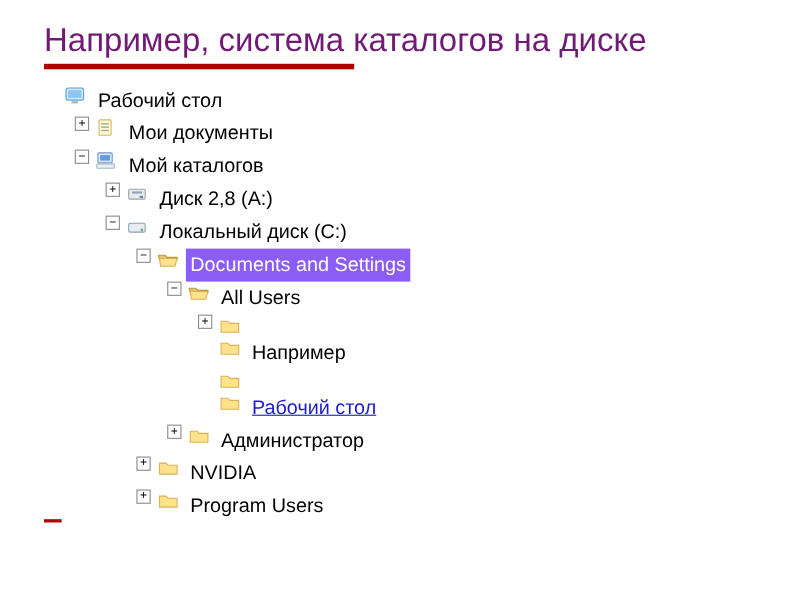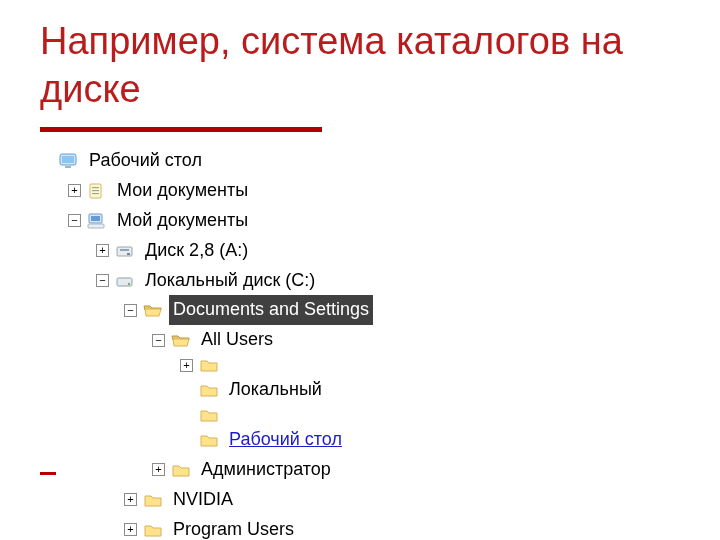--- a/index.html
+++ b/index.html
@@ -5,41 +5,40 @@
   * { box-sizing: border-box; }
   body {
     margin: 0;
     font-family: "Tahoma", "Verdana", sans-serif;
     background: #fff;
     width: 720px;
     height: 540px;
     padding: 18px 40px;
   }
   .title {
-    font-size: 38px;
-    color: #b91c1c;
+    font-size: 30px;
+    color: #701a75;
     line-height: 1.25;
     font-weight: 400;
-    margin-bottom: 14px;
+    margin-bottom: 2px;
   }
   .rule {
     height: 5px;
     background: #b00000;
     width: 44%;
     margin-bottom: 14px;
   }
   .tree {
     font-size: 18px;
     color: #000;
     line-height: 1.55;
     user-select: none;
   }
   .row {
     display: flex;
-    align-items: center;
     gap: 5px;
     white-space: nowrap;
   }
   
   .d0 { padding-left: 0; }
   .d1 { padding-left: 28px; }
   .d2 { padding-left: 56px; }
   .d3 { padding-left: 84px; }
   .d4 { padding-left: 112px; }
   .d5 { padding-left: 140px; }
@@ -53,21 +52,21 @@
     color: #000;
     background: #fff;
     font-family: sans-serif;
     flex: 0 0 13px;
   }
   .expander.none { border: none; background: transparent; }
 
   .icon { width: 22px; height: 20px; display:inline-flex; align-items:center; justify-content:center; flex: 0 0 22px; }
 
   .label { padding: 1px 4px; }
-  .label.selected { background:#404040; color:#fff; }
+  .label.selected { background:#8b5cf6; color:#fff; }
   .label.link { color:#1a1dc9; text-decoration: underline; }
 
   
   .accent { position:absolute; left:40px; top:472px; width:16px; height:3px; background:#b00000; }
 </style>
 </head>
 <body>
 
 <div class="title">Например, система каталогов на диске</div>
 <div class="rule"></div>
@@ -101,21 +100,21 @@
 
   <div class="row d1">
     <span class="expander">−</span>
     <span class="icon">
       <svg width="22" height="20" viewBox="0 0 22 20">
           <rect x="3" y="3" width="13" height="9" rx="1" fill="#dce8f7" stroke="#6f97c9"></rect>
           <rect x="5" y="5" width="9" height="5" fill="#5f9cd8"></rect>
           <rect x="2" y="13" width="16" height="4" rx="1" fill="#e8eef3" stroke="#a8b6c5"></rect>
         </svg>
     </span>
-    <span class="label">Мой документы</span>
+    <span class="label">Мой каталогов</span>
   </div>
 
   <div class="row d2">
     <span class="expander">+</span>
     <span class="icon">
       <svg width="22" height="20" viewBox="0 0 22 20">
           <rect x="3" y="6" width="15" height="9" rx="1" fill="#e8ecef" stroke="#97a6b3"></rect>
           <rect x="6" y="8" width="9" height="2" fill="#8fa6b9"></rect>
           <rect x="13" y="12" width="3" height="2" fill="#6a889f"></rect>
         </svg>
@@ -165,21 +164,21 @@
     </span>
   </div>
 
   <div class="row d5">
     <span class="expander none"></span>
     <span class="icon">
       <svg width="22" height="20" viewBox="0 0 22 20">
           <path d="M3 6h6l2 2h8v8H3z" fill="#ffe28a" stroke="#d6b25a"></path>
         </svg>
     </span>
-    <span class="label">Локальный</span>
+    <span class="label">Например</span>
   </div>
 
   <div class="row d5">
     <span class="expander none"></span>
     <span class="icon">
       <svg width="22" height="20" viewBox="0 0 22 20">
           <path d="M3 6h6l2 2h8v8H3z" fill="#ffe28a" stroke="#d6b25a"></path>
         </svg>
     </span>
   </div>

